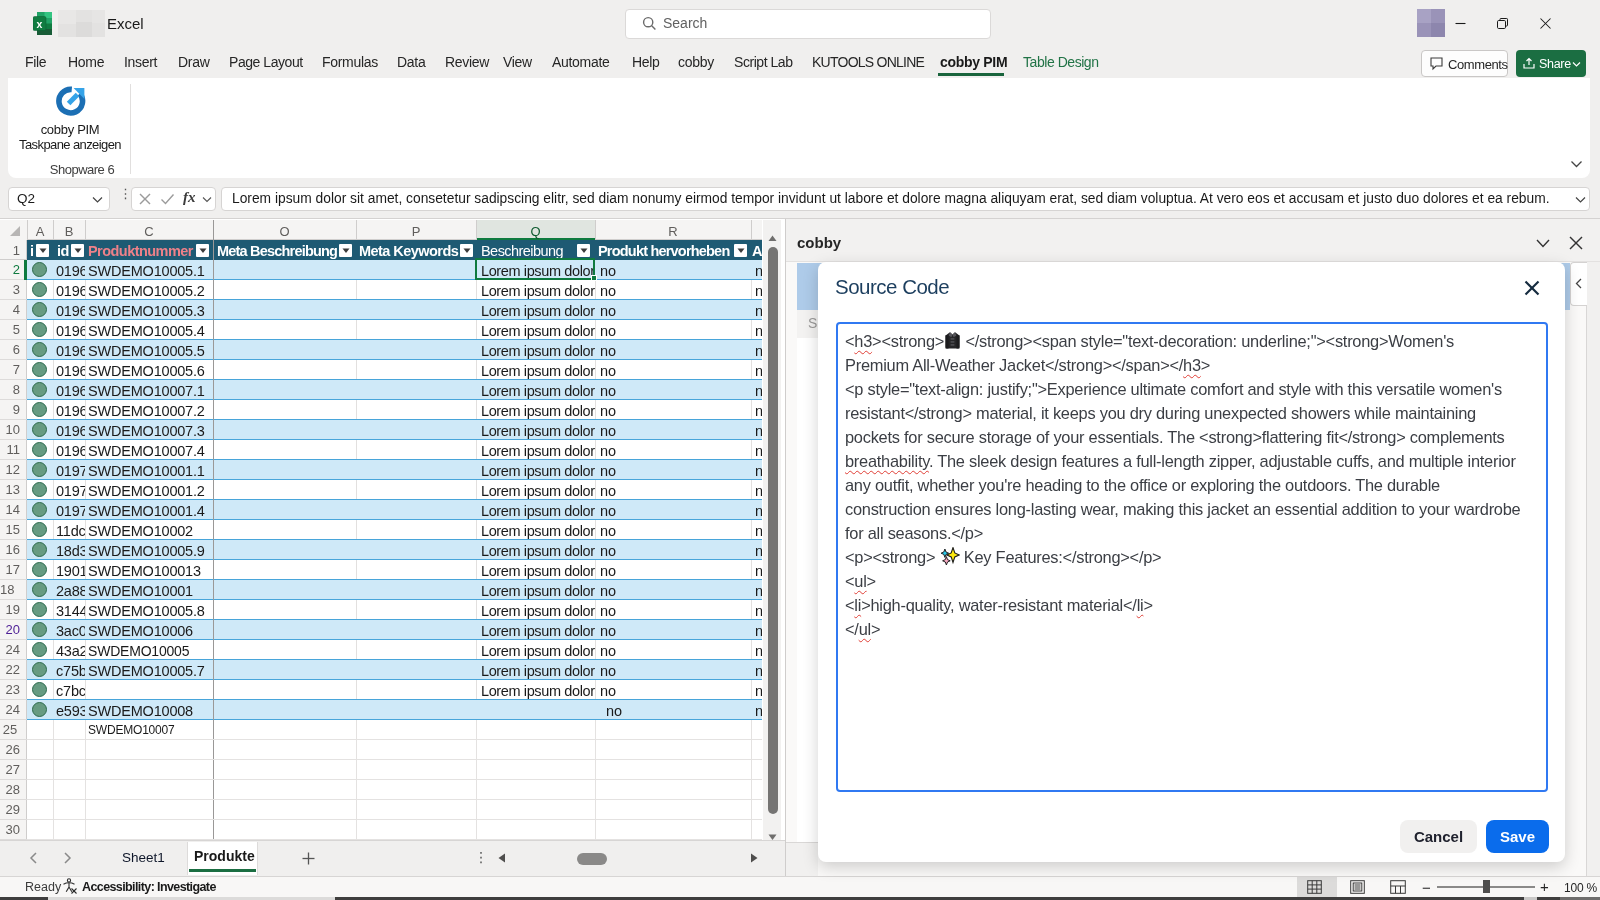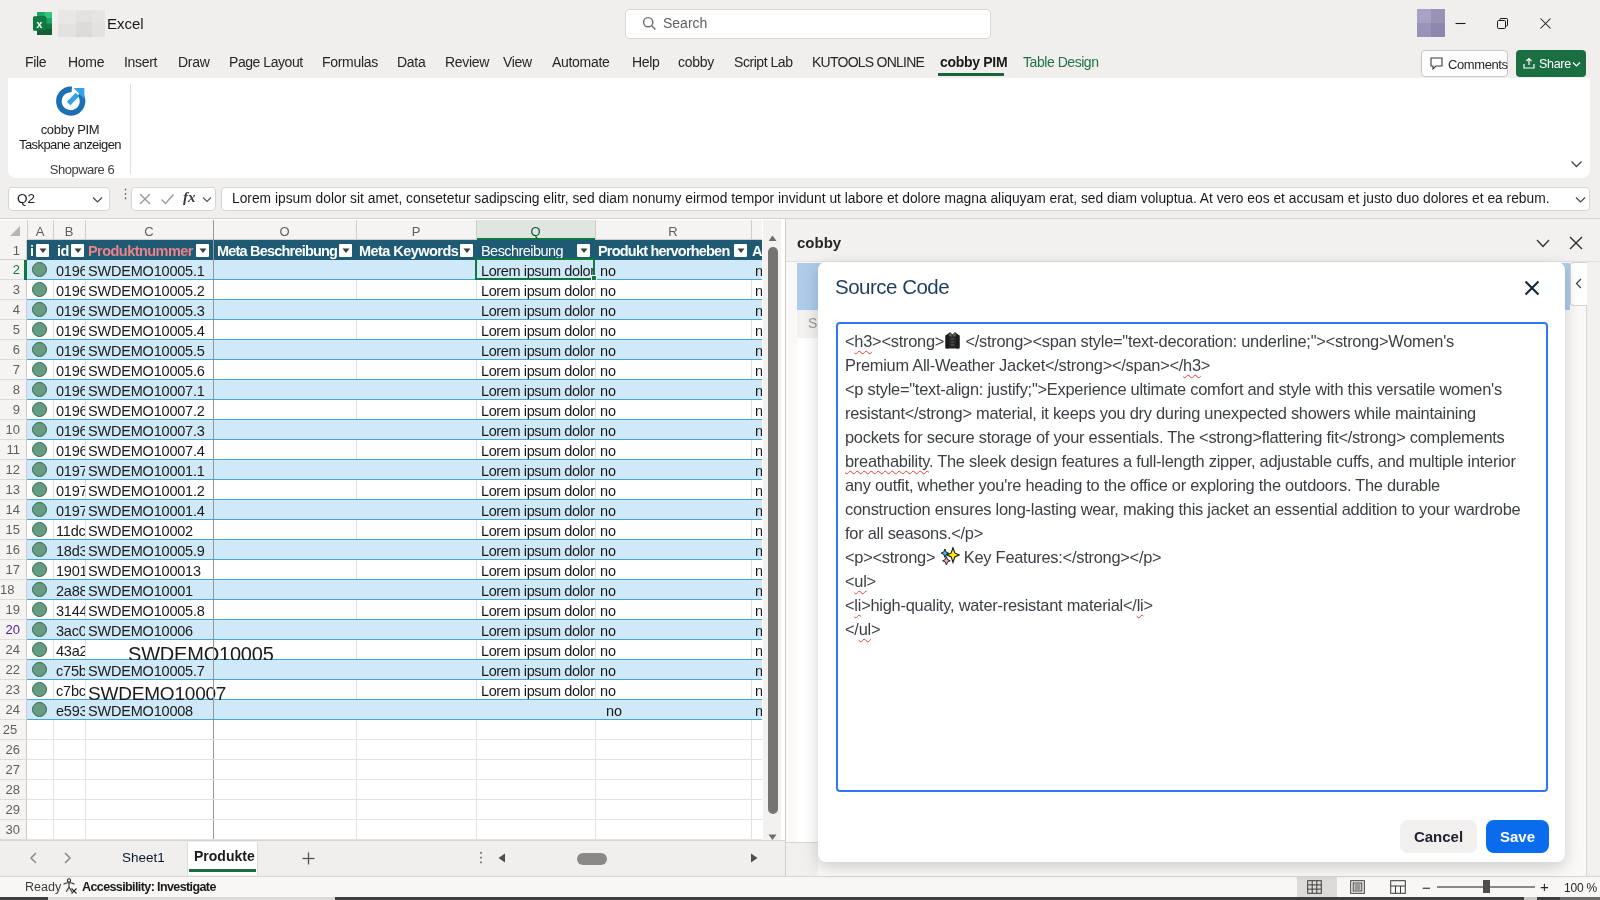--- a/index.html
+++ b/index.html
@@ -441,42 +441,42 @@
 <div class="abs" style="left:755px;top:623px;width:7px;font-size:14.5px;color:#1a1a1a;overflow:hidden;">no</div>
 <div class="abs" style="left:27px;top:659px;width:735px;height:1px;background:#48a5da;"></div>
 <div class="abs" style="left:53px;top:640px;width:1px;height:19px;background:#e2e0df;"></div>
 <div class="abs" style="left:85px;top:640px;width:1px;height:19px;background:#e2e0df;"></div>
 <div class="abs" style="left:356px;top:640px;width:1px;height:19px;background:#e2e0df;"></div>
 <div class="abs" style="left:476px;top:640px;width:1px;height:19px;background:#e2e0df;"></div>
 <div class="abs" style="left:595px;top:640px;width:1px;height:19px;background:#e2e0df;"></div>
 <div class="abs" style="left:751px;top:640px;width:1px;height:19px;background:#e2e0df;"></div>
 <div class="abs" style="left:31.5px;top:642px;width:15px;height:15px;border-radius:50%;background:#679b82;border:1.7px solid #2d6a4d;"></div>
 <div class="abs" style="left:56px;top:643px;width:29px;font-size:14.5px;letter-spacing:-0.2px;color:#1a1a1a;overflow:hidden;white-space:nowrap;">43a25</div>
-<div class="abs" style="left:88px;top:643px;font-size:20px;letter-spacing:-0.2px;color:#1a1a1a;white-space:nowrap;margin-left:40px;">SWDEMO10005</div>
+<div class="abs" style="left:88px;top:643px;font-size:14px;letter-spacing:-0.2px;color:#1a1a1a;white-space:nowrap;">SWDEMO10005</div>
 <div class="abs" style="left:481px;top:643px;width:114px;font-size:14.5px;letter-spacing:-0.38px;color:#1a1a1a;overflow:hidden;white-space:nowrap;">Lorem ipsum dolor sit amet</div>
 <div class="abs" style="left:600px;top:643px;font-size:14.5px;color:#1a1a1a;">no</div>
 <div class="abs" style="left:755px;top:643px;width:7px;font-size:14.5px;color:#1a1a1a;overflow:hidden;">no</div>
 <div class="abs" style="left:27px;top:660px;width:735px;height:20px;background:#cfe9f8;"></div>
 <div class="abs" style="left:27px;top:679px;width:735px;height:1px;background:#48a5da;"></div>
 <div class="abs" style="left:31.5px;top:662px;width:15px;height:15px;border-radius:50%;background:#679b82;border:1.7px solid #2d6a4d;"></div>
 <div class="abs" style="left:56px;top:663px;width:29px;font-size:14.5px;letter-spacing:-0.2px;color:#1a1a1a;overflow:hidden;white-space:nowrap;">c75b6</div>
 <div class="abs" style="left:88px;top:663px;font-size:14.5px;letter-spacing:-0.2px;color:#1a1a1a;white-space:nowrap;">SWDEMO10005.7</div>
 <div class="abs" style="left:481px;top:663px;width:114px;font-size:14.5px;letter-spacing:-0.38px;color:#1a1a1a;overflow:hidden;white-space:nowrap;">Lorem ipsum dolor sit amet</div>
 <div class="abs" style="left:600px;top:663px;font-size:14.5px;color:#1a1a1a;">no</div>
 <div class="abs" style="left:755px;top:663px;width:7px;font-size:14.5px;color:#1a1a1a;overflow:hidden;">no</div>
 <div class="abs" style="left:27px;top:699px;width:735px;height:1px;background:#48a5da;"></div>
 <div class="abs" style="left:53px;top:680px;width:1px;height:19px;background:#e2e0df;"></div>
 <div class="abs" style="left:85px;top:680px;width:1px;height:19px;background:#e2e0df;"></div>
 <div class="abs" style="left:356px;top:680px;width:1px;height:19px;background:#e2e0df;"></div>
 <div class="abs" style="left:476px;top:680px;width:1px;height:19px;background:#e2e0df;"></div>
 <div class="abs" style="left:595px;top:680px;width:1px;height:19px;background:#e2e0df;"></div>
 <div class="abs" style="left:751px;top:680px;width:1px;height:19px;background:#e2e0df;"></div>
 <div class="abs" style="left:31.5px;top:682px;width:15px;height:15px;border-radius:50%;background:#679b82;border:1.7px solid #2d6a4d;"></div>
 <div class="abs" style="left:56px;top:683px;width:29px;font-size:14.5px;letter-spacing:-0.2px;color:#1a1a1a;overflow:hidden;white-space:nowrap;">c7bc0</div>
-<div class="abs" style="left:88px;top:683px;font-size:19px;letter-spacing:-0.2px;color:#1a1a1a;white-space:nowrap;">SWDEMO10007</div>
+<div class="abs" style="left:88px;top:723px;font-size:12px;letter-spacing:-0.2px;color:#1a1a1a;white-space:nowrap;">SWDEMO10007</div>
 <div class="abs" style="left:481px;top:683px;width:114px;font-size:14.5px;letter-spacing:-0.38px;color:#1a1a1a;overflow:hidden;white-space:nowrap;">Lorem ipsum dolor sit amet</div>
 <div class="abs" style="left:600px;top:683px;font-size:14.5px;color:#1a1a1a;">no</div>
 <div class="abs" style="left:755px;top:683px;width:7px;font-size:14.5px;color:#1a1a1a;overflow:hidden;">no</div>
 <div class="abs" style="left:27px;top:700px;width:735px;height:20px;background:#cfe9f8;"></div>
 <div class="abs" style="left:27px;top:719px;width:735px;height:1px;background:#48a5da;"></div>
 <div class="abs" style="left:31.5px;top:702px;width:15px;height:15px;border-radius:50%;background:#679b82;border:1.7px solid #2d6a4d;"></div>
 <div class="abs" style="left:56px;top:703px;width:29px;font-size:14.5px;letter-spacing:-0.2px;color:#1a1a1a;overflow:hidden;white-space:nowrap;">e5935</div>
 <div class="abs" style="left:88px;top:703px;font-size:14.5px;letter-spacing:-0.2px;color:#1a1a1a;white-space:nowrap;">SWDEMO10008</div>
 <div class="abs" style="left:606px;top:703px;font-size:14.5px;color:#1a1a1a;">no</div>
 <div class="abs" style="left:755px;top:703px;width:7px;font-size:14.5px;color:#1a1a1a;overflow:hidden;">no</div>

